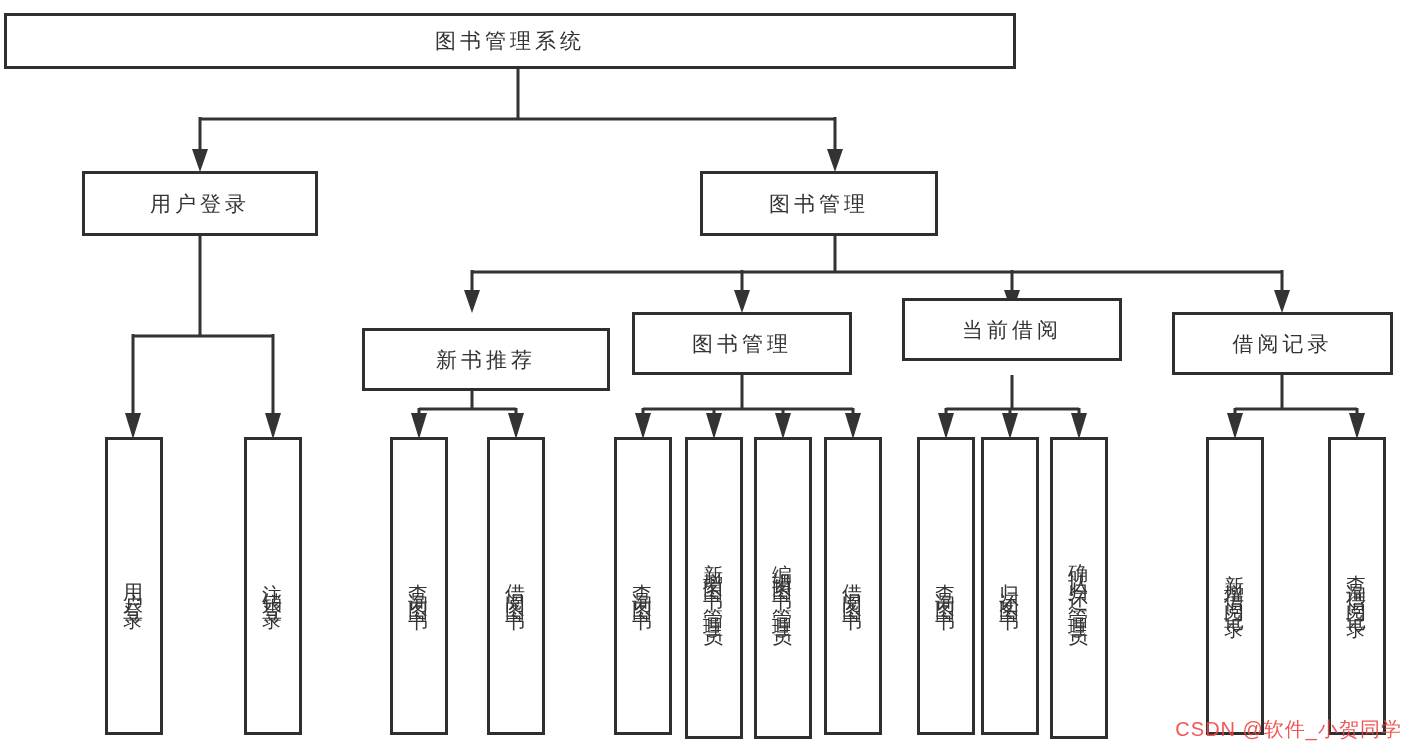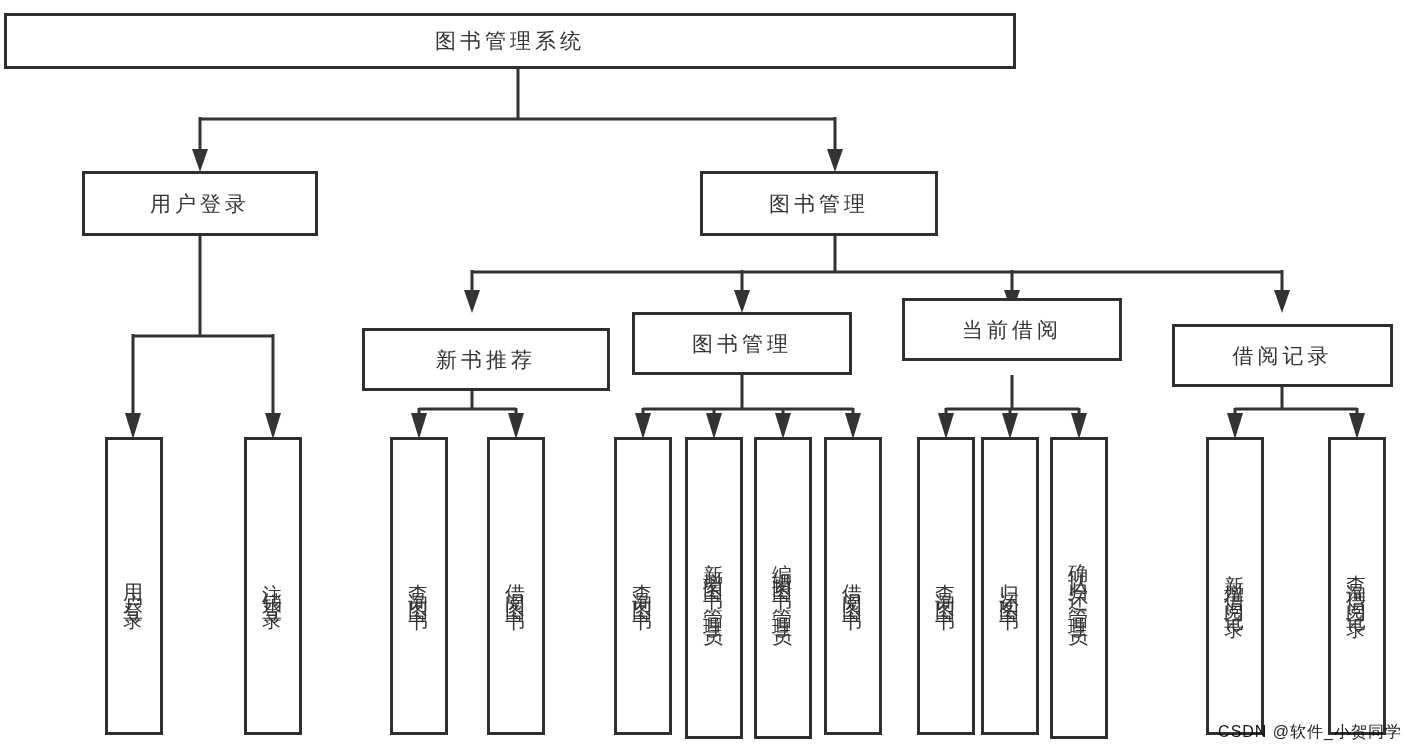--- a/index.html
+++ b/index.html
@@ -32,23 +32,23 @@
   .node.v {
     writing-mode:vertical-rl;
     text-orientation:mixed;
     font-size:20px;
     letter-spacing:9px;
     white-space:normal;
   }
   .watermark {
     position:absolute;
     right:3px; bottom:4px;
-    font-size:16px;
+    font-size:20px;
     letter-spacing:1px;
-    color:#000000;
+    color:#ef4444;
     opacity:0.9;
     z-index:5;
     white-space:nowrap;
   }
 </style>
 </head>
 <body>
 
 <div class="canvas">
 
@@ -98,21 +98,21 @@
   </svg>
 
   <div class="node" style="left:4px;top:13px;width:1012px;height:56px;">图书管理系统</div>
 
   <div class="node" style="left:82px;top:171px;width:236px;height:65px;">用户登录</div>
   <div class="node" style="left:700px;top:171px;width:238px;height:65px;">图书管理</div>
 
   <div class="node" style="left:362px;top:328px;width:248px;height:63px;">新书推荐</div>
   <div class="node" style="left:632px;top:312px;width:220px;height:63px;">图书管理</div>
   <div class="node" style="left:902px;top:298px;width:220px;height:63px;">当前借阅</div>
-  <div class="node" style="left:1172px;top:324px;width:221px;height:63px;">借阅记录</div>
+  <div class="node" style="left:1172px;top:312px;width:221px;height:63px;">借阅记录</div>
 
   <div class="node v" style="left:105px;top:437px;width:58px;height:298px;">用户登录</div>
   <div class="node v" style="left:244px;top:437px;width:58px;height:298px;">注销登录</div>
 
   <div class="node v" style="left:390px;top:437px;width:58px;height:298px;">查询图书</div>
   <div class="node v" style="left:487px;top:437px;width:58px;height:298px;">借阅图书</div>
 
   <div class="node v" style="left:614px;top:437px;width:58px;height:298px;">查询图书</div>
   <div class="node v" style="left:685px;top:437px;width:58px;height:302px;">新增图书（管理员）</div>
   <div class="node v" style="left:754px;top:437px;width:58px;height:302px;">编辑图书（管理员）</div>

